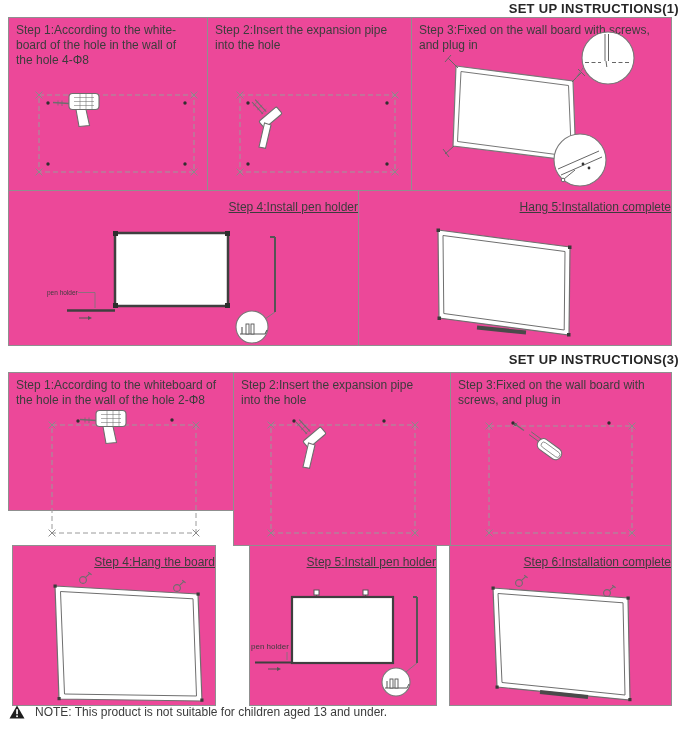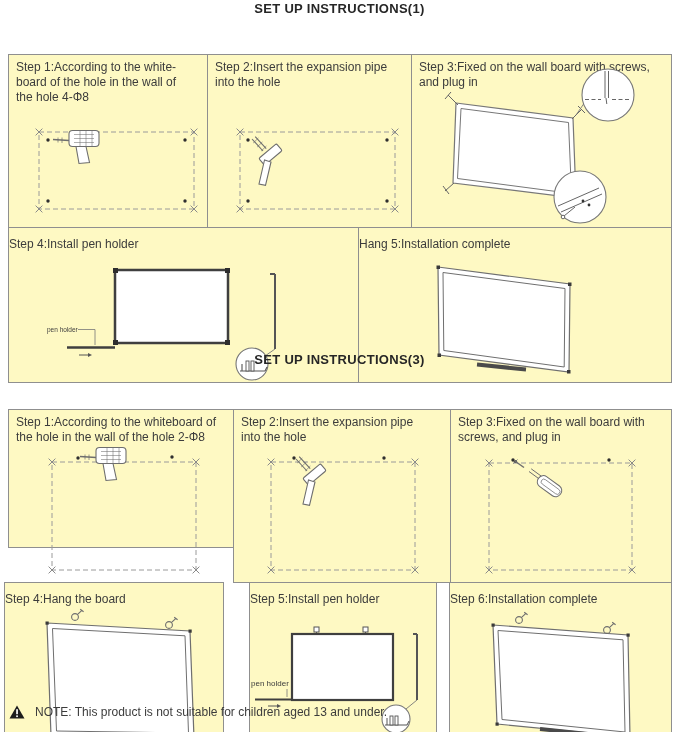--- a/index.html
+++ b/index.html
@@ -1,24 +1,24 @@
 <!DOCTYPE html>
 <html><head>
 <meta charset="utf-8">
 <style>
   * { margin:0; padding:0; box-sizing:border-box; }
   html,body { background:#ffffff; }
   body { width:679px; height:732px; font-family:"Liberation Sans","DejaVu Sans",sans-serif; }
   .page { position:relative; width:679px; height:732px; background:#fff; overflow:hidden; }
-  .sec-title { position:absolute; left:0; width:100%; text-align:center; font-size:13px;
+  .sec-title { position:absolute; left:0; width:100%; text-align:right; font-size:13px;
                font-weight:bold; color:#262626; letter-spacing:.3px; }
-  .panel { position:absolute; border:1px solid #8f8f8f; background:#fef9c3;margin-top:37px; }
+  .panel { position:absolute; border:1px solid #8f8f8f; background:#ec4899; }
   .panel > svg { position:absolute; left:0; top:0; }
   .step-p { position:absolute; top:5px; left:7px; right:7px; font-size:12px; line-height:15px; color:#3c3c3c; }
-  .step-c { position:absolute; top:9px; left:0; width:100%; text-align:left; font-size:12px; color:#3c3c3c; }
+  .step-c { position:absolute; top:9px; left:0; width:100%; text-align:right; font-size:12px; color:#3c3c3c;text-decoration:underline; }
   .note { position:absolute; left:9px; top:705px; display:flex; align-items:center; gap:10px; }
   .note-text { font-size:12px; color:#3c3c3c; }
   svg text { font-family:"Liberation Sans","DejaVu Sans",sans-serif; }
   .defs { position:absolute; width:0; height:0; }
 </style>
 </head>
 <body>
 
 <svg class="defs" aria-hidden="true">
   <defs>
@@ -217,21 +217,21 @@
           <use href="#ic-x" x="181" y="160"></use>
       </g>
       <g>
         <use href="#ic-dot" x="62" y="50"></use>
           <use href="#ic-dot" x="158" y="50"></use>
       </g>
       <use href="#ic-screwdriver" x="64" y="51"></use>
     </svg>
   </div>
 
-  <div class="panel" style="left:4px;top:545px;width:220px;height:161px">
+  <div class="panel" style="left:12px;top:545px;width:204px;height:161px">
     <div class="step-c">Step 4:Hang the board</div>
     <svg width="240" height="159" viewBox="0 0 240 159">
       <polygon points="42,40 185,48 189,155 46,153" fill="#fff" stroke="#6f6f6f" stroke-width="1.2"></polygon>
       <polygon points="47.5,45.5 180,52.8 183.5,150 51.5,148" fill="none" stroke="#6f6f6f" stroke-width="1"></polygon>
       <g fill="#3a3a3a">
         <rect x="40.5" y="38.5" width="3.2" height="3.2"></rect>
           <rect x="183.5" y="46.5" width="3.2" height="3.2"></rect>
         <rect x="187.3" y="152.5" width="3.2" height="3.2"></rect>
           <rect x="44.5" y="151" width="3.2" height="3.2"></rect>
       </g>

